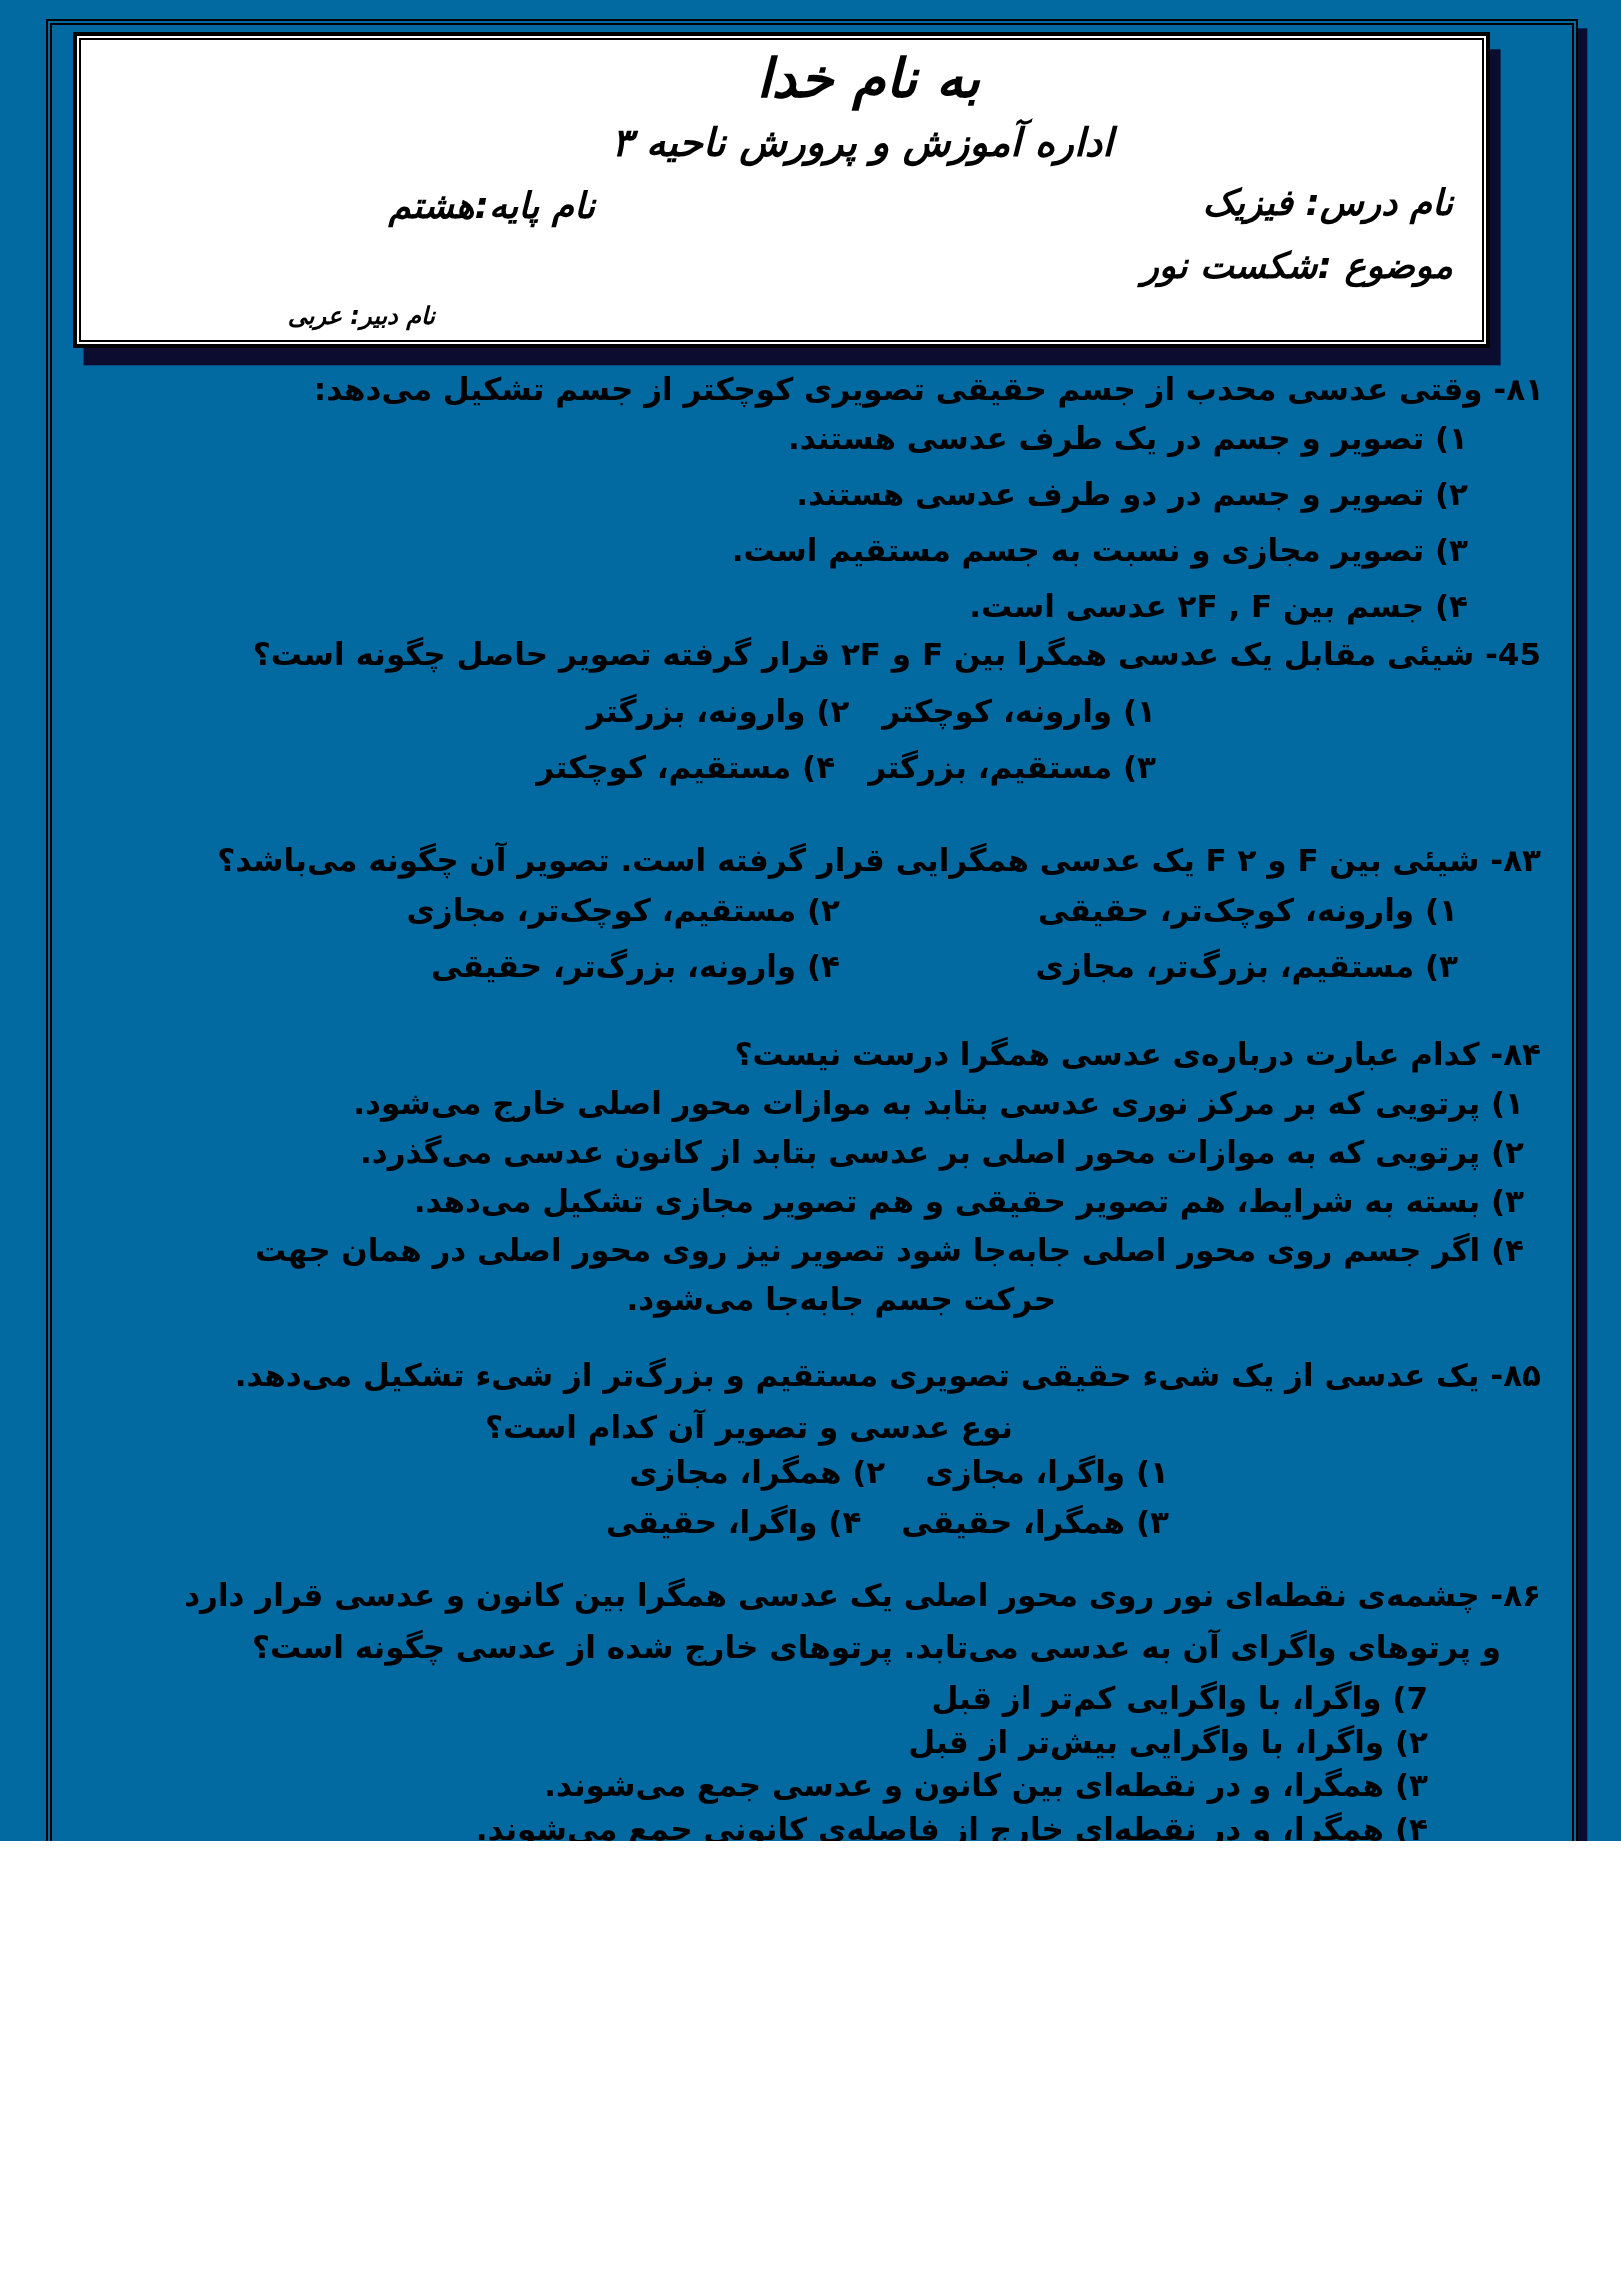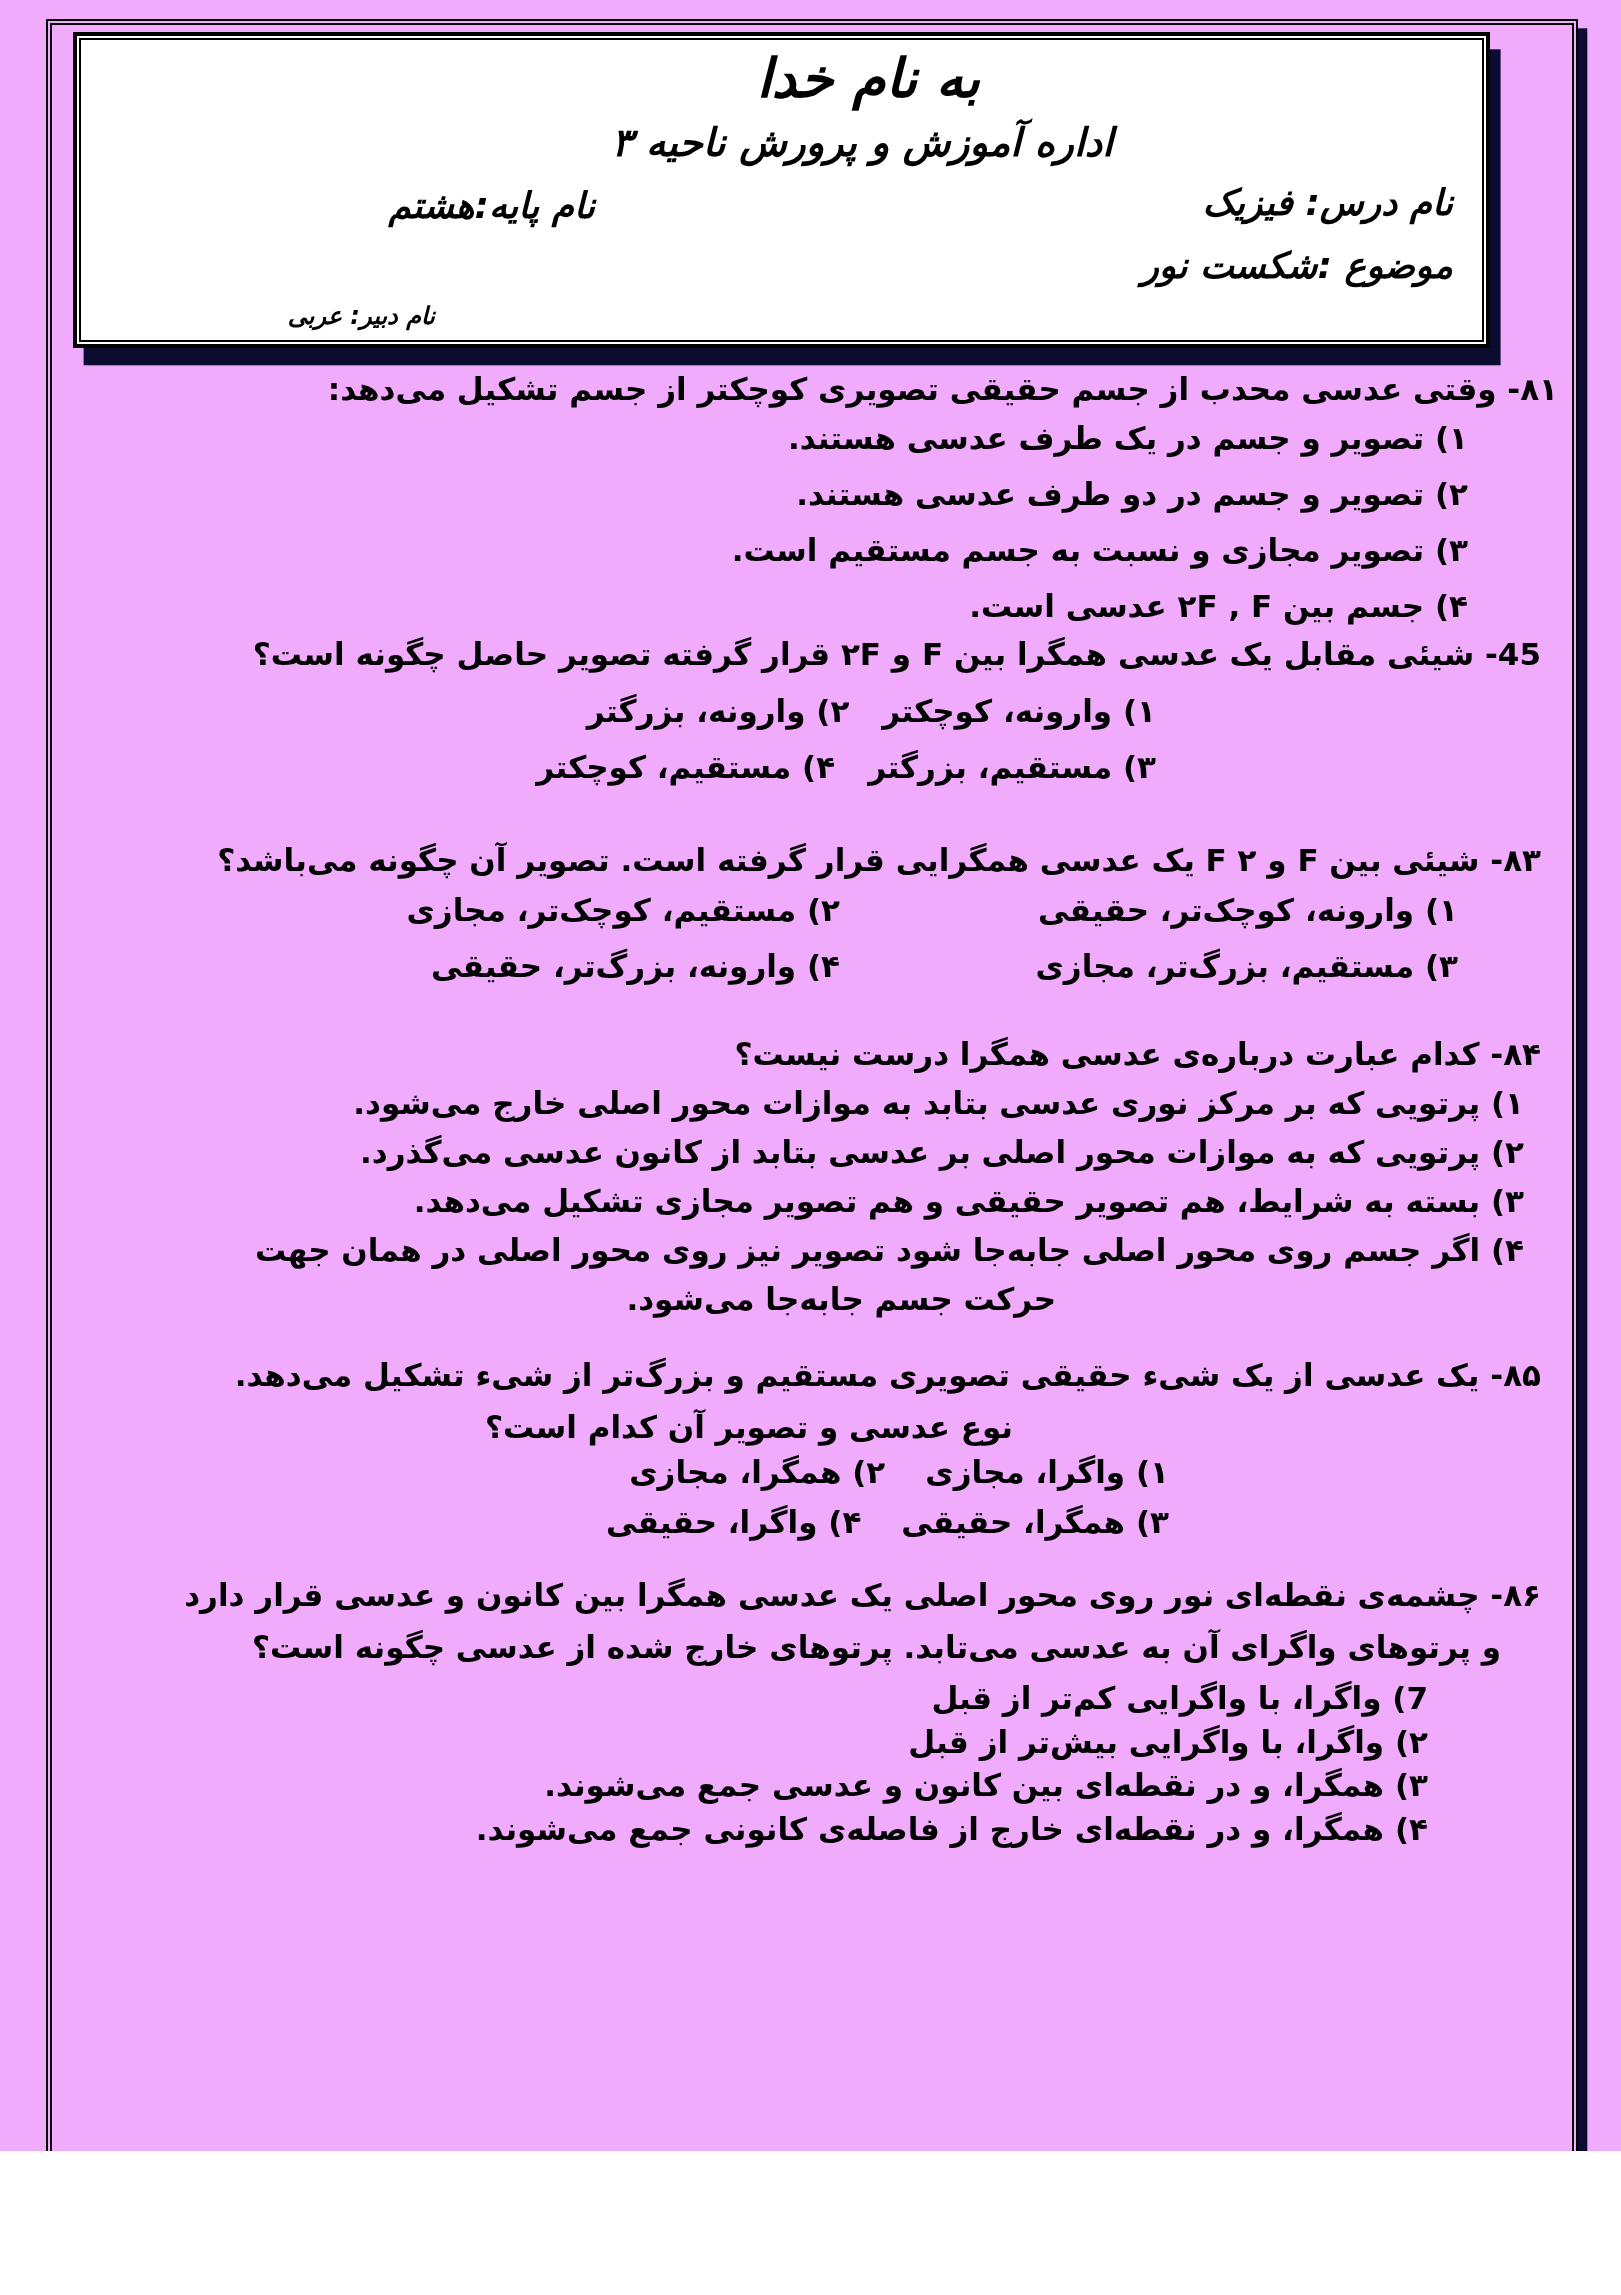--- a/index.html
+++ b/index.html
@@ -1,20 +1,20 @@
 <!DOCTYPE html>
 <html lang="fa" style="font-size:10.6px"><head>
 <meta charset="utf-8">
 <style>
   html, body { margin: 0; padding: 0; background: #ffffff; }
   .page {
     position: relative;
     width: 1622px;
-    height: 2151px;
-    background: #f0abfc;
+    height: 1841px;
+    background: #0369a1;
     overflow: hidden;
     font-family: "DejaVu Sans", sans-serif;
     color: #000000;
     direction: rtl;
   }
   
   .frame-outer {
     position: absolute;
     left: 46px; top: 18.6px;
     width: 1528px; height: 2221px;
@@ -93,21 +93,21 @@
     <div class="header-inner">
       <div class="hline h-besmellah">به نام خدا</div>
       <div class="hline h-department">اداره آموزش و پرورش ناحیه ۳</div>
       <div class="hline h-course">نام درس:  فیزیک</div>
       <div class="hline h-grade">نام پایه:هشتم</div>
       <div class="hline h-subject">موضوع :شکست نور</div>
       <div class="hline h-teacher">نام دبیر: عربی</div>
     </div>
   </div>
 
-  <div class="ln" style="top:369px;right:64px">۸۱- وقتی عدسی محدب از جسم حقیقی تصویری کوچکتر از جسم تشکیل می‌دهد:</div>
+  <div class="ln" style="top:369px;right:78px">۸۱- وقتی عدسی محدب از جسم حقیقی تصویری کوچکتر از جسم تشکیل می‌دهد:</div>
   <div class="ln" style="top:418px;right:154px">۱) تصویر و جسم در یک طرف عدسی هستند.</div>
   <div class="ln" style="top:474px;right:154px">۲) تصویر و جسم در دو طرف عدسی هستند.</div>
   <div class="ln" style="top:530px;right:154px">۳) تصویر مجازی و نسبت به جسم مستقیم است.</div>
   <div class="ln" style="top:586px;right:154px">۴) جسم بین ⁦۲F , F⁩ عدسی است.</div>
 
   <div class="ln" style="top:634px;right:81px">45- شیئی مقابل یک عدسی همگرا بین F و ⁦۲F⁩ قرار گرفته تصویر حاصل چگونه است؟</div>
   <div class="ln" style="top:691px;right:466px">
     <span>۱) وارونه، کوچکتر</span><span class="gap50">۲) وارونه، بزرگتر</span>
   </div>
   <div class="ln" style="top:747px;right:466px">

